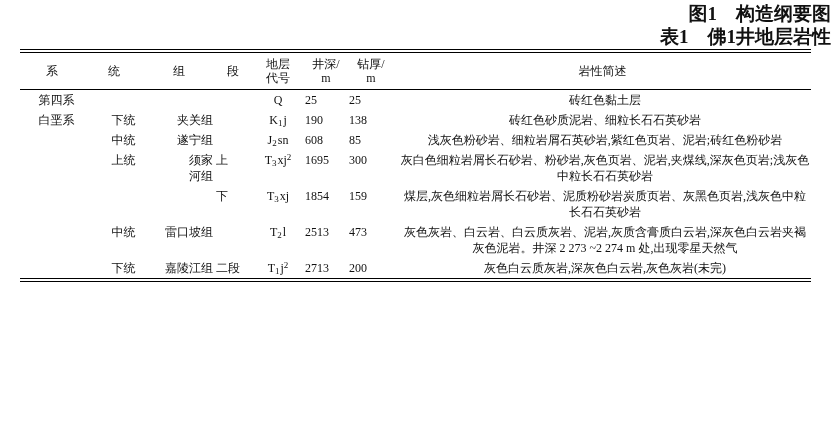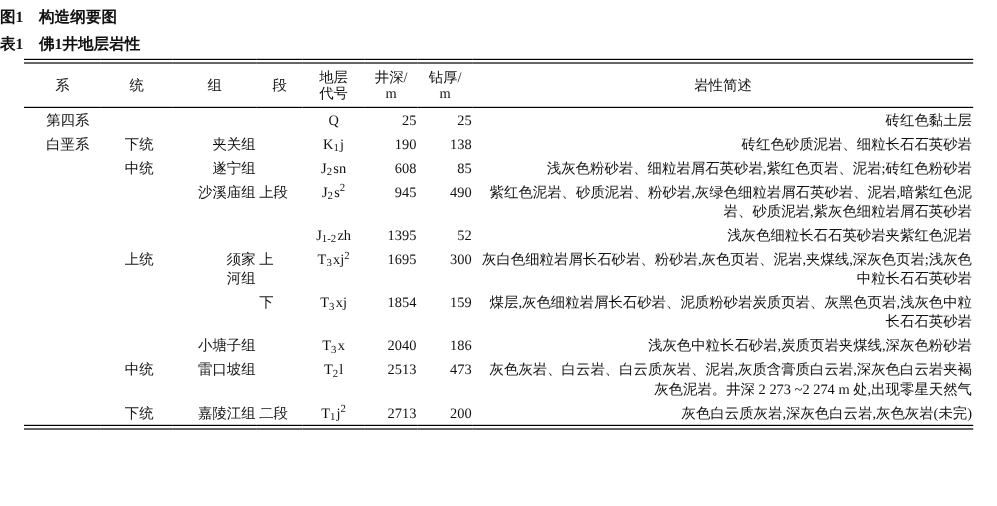--- a/index.html
+++ b/index.html
@@ -8,23 +8,23 @@
     background: #ffffff;
     color: #111111;
   }
   body {
     width: 831px;
     height: 422px;
     font-family: "Liberation Serif", "DejaVu Serif", serif;
     overflow: hidden;
   }
   .caption {
-    text-align: left;
+    text-align: right;
     font-weight: bold;
-    font-size: 13px;
+    font-size: 19px;
     line-height: 17px;
   }
   .caption.fig { margin-top: 5px; }
   .caption.tab { margin-top: 6px; margin-bottom: 4px; }
 
   table.strata {
     table-layout: fixed;
     border-collapse: collapse;
     width: 791px;
     margin: 0 20px;
@@ -40,26 +40,26 @@
     vertical-align: top;
     overflow: hidden;
   }
   th {
     vertical-align: middle;
     text-align: center;
     padding: 4px 1px;
     line-height: 14px;
   }
   td.c-xi   { text-align: center; padding-left: 10px; }
-  td.c-tong { text-align: left; padding-left: 20px; margin-top: 48px; }
+  td.c-tong { text-align: center; padding-left: 20px; margin-top: 48px; }
   td.c-zu   { text-align: right; padding-left: 4px; white-space: pre-line; }
   td.c-duan { text-align: left; padding-left: 2px; }
   td.c-code { text-align: center; }
-  td.c-num  { text-align: right; }
-  td.c-desc { text-align: right; padding-left: 6px; }
+  td.c-num  { text-align: left; }
+  td.c-desc { text-align: center; padding-left: 6px; }
   sub, sup {
     font-size: 9px;
     line-height: 0;
   }
   sub { vertical-align: -0.25em; margin-right: 1px; }
   sup { vertical-align: 0.5em; }
 </style>
 </head>
 <body>
 
@@ -124,68 +124,38 @@
         <td class="c-tong">中统</td>
         <td class="c-zu">遂宁组</td>
         <td class="c-duan"></td>
         <td class="c-code">J<sub>2</sub>sn</td>
         <td class="c-num">608</td>
         <td class="c-num">85</td>
         <td class="c-desc">浅灰色粉砂岩、细粒岩屑石英砂岩,紫红色页岩、泥岩;砖红色粉砂岩</td>
       </tr>
       <tr>
         <td class="c-xi"></td>
-        <td class="c-tong"></td>
-        <td class="c-zu">沙溪庙组</td>
-        <td class="c-duan">上段</td>
-        <td class="c-code">J<sub>2</sub>s<sup>2</sup></td>
-        <td class="c-num">945</td>
-        <td class="c-num">490</td>
-        <td class="c-desc">紫红色泥岩、砂质泥岩、粉砂岩,灰绿色细粒岩屑石英砂岩、泥岩,暗紫红色泥岩、砂质泥岩,紫灰色细粒岩屑石英砂岩</td>
-      </tr>
-      <tr>
-        <td class="c-xi"></td>
-        <td class="c-tong"></td>
-        <td class="c-zu"></td>
-        <td class="c-duan"></td>
-        <td class="c-code">J<sub>1-2</sub>zh</td>
-        <td class="c-num">1395</td>
-        <td class="c-num">52</td>
-        <td class="c-desc">浅灰色细粒长石石英砂岩夹紫红色泥岩</td>
-      </tr>
-      <tr>
-        <td class="c-xi"></td>
         <td class="c-tong">上统</td>
         <td class="c-zu">须家
 河组</td>
         <td class="c-duan">上</td>
         <td class="c-code">T<sub>3</sub>xj<sup>2</sup></td>
         <td class="c-num">1695</td>
         <td class="c-num">300</td>
         <td class="c-desc">灰白色细粒岩屑长石砂岩、粉砂岩,灰色页岩、泥岩,夹煤线,深灰色页岩;浅灰色中粒长石石英砂岩</td>
       </tr>
       <tr>
         <td class="c-xi"></td>
         <td class="c-tong"></td>
         <td class="c-zu"></td>
         <td class="c-duan">下</td>
         <td class="c-code">T<sub>3</sub>xj</td>
         <td class="c-num">1854</td>
         <td class="c-num">159</td>
         <td class="c-desc">煤层,灰色细粒岩屑长石砂岩、泥质粉砂岩炭质页岩、灰黑色页岩,浅灰色中粒长石石英砂岩</td>
-      </tr>
-      <tr>
-        <td class="c-xi"></td>
-        <td class="c-tong"></td>
-        <td class="c-zu">小塘子组</td>
-        <td class="c-duan"></td>
-        <td class="c-code">T<sub>3</sub>x</td>
-        <td class="c-num">2040</td>
-        <td class="c-num">186</td>
-        <td class="c-desc">浅灰色中粒长石砂岩,炭质页岩夹煤线,深灰色粉砂岩</td>
       </tr>
       <tr>
         <td class="c-xi"></td>
         <td class="c-tong">中统</td>
         <td class="c-zu">雷口坡组</td>
         <td class="c-duan"></td>
         <td class="c-code">T<sub>2</sub>l</td>
         <td class="c-num">2513</td>
         <td class="c-num">473</td>
         <td class="c-desc">灰色灰岩、白云岩、白云质灰岩、泥岩,灰质含膏质白云岩,深灰色白云岩夹褐灰色泥岩。井深 2 273 ~2 274 m 处,出现零星天然气</td>

